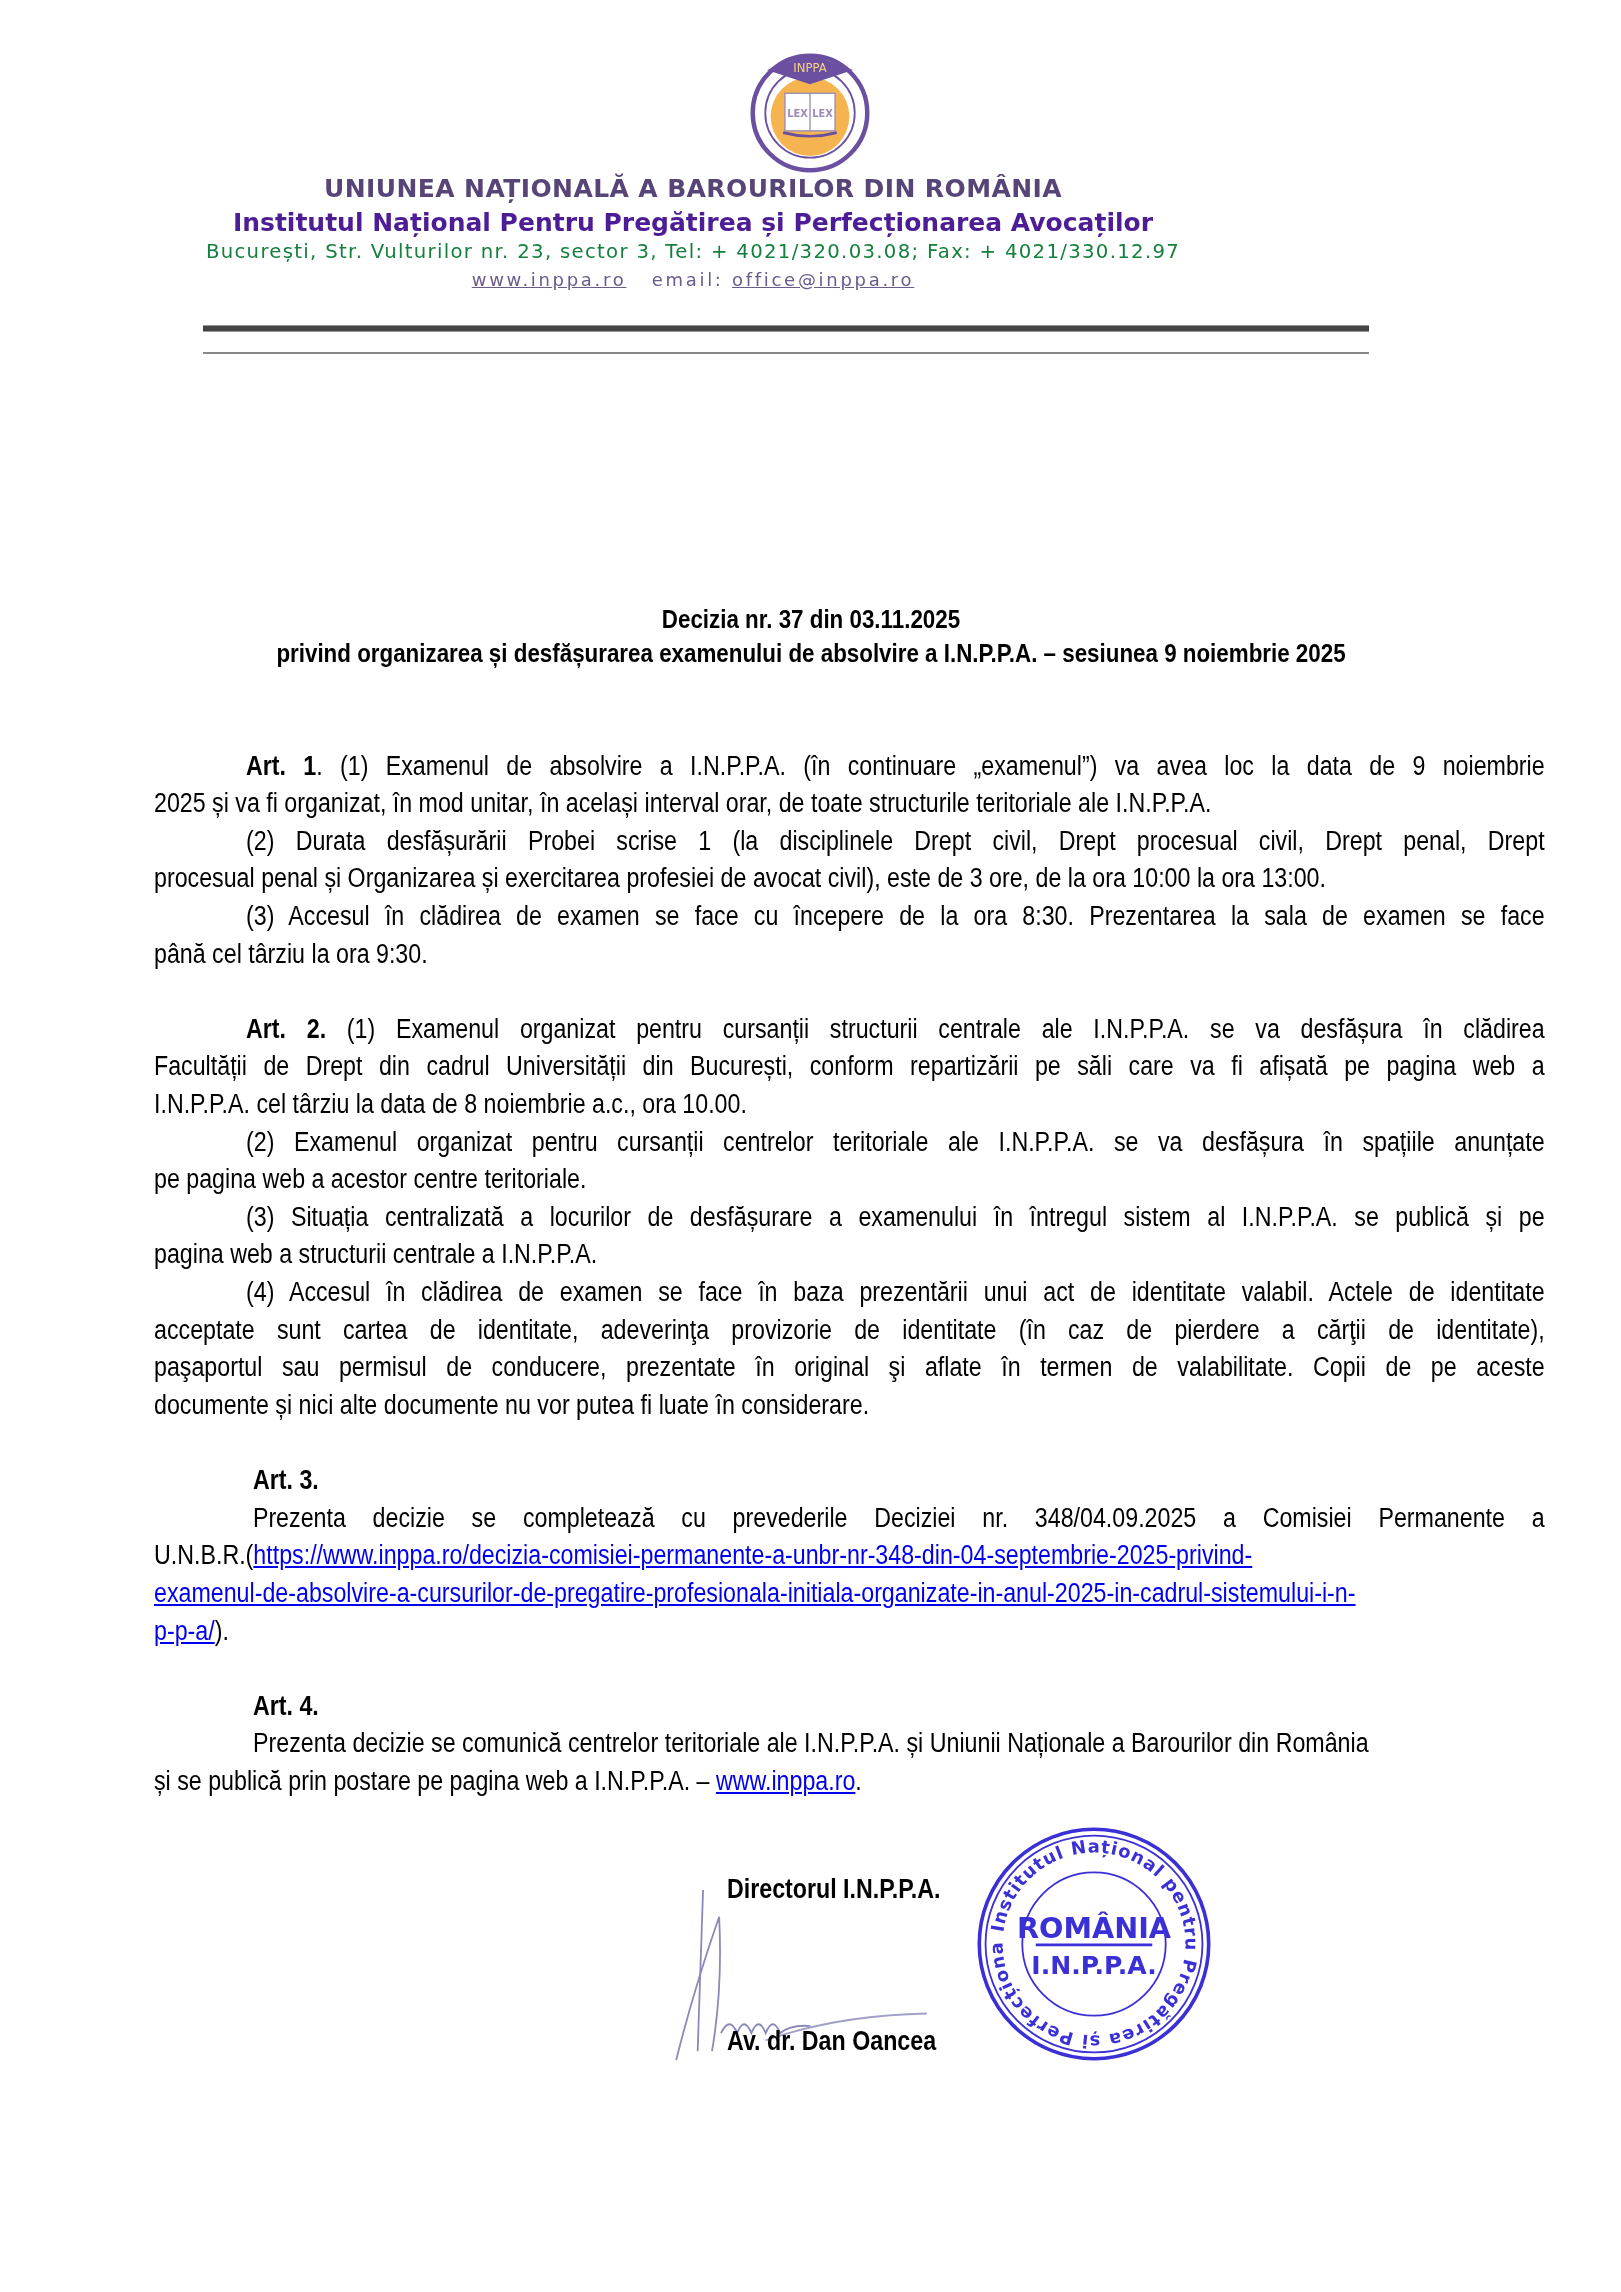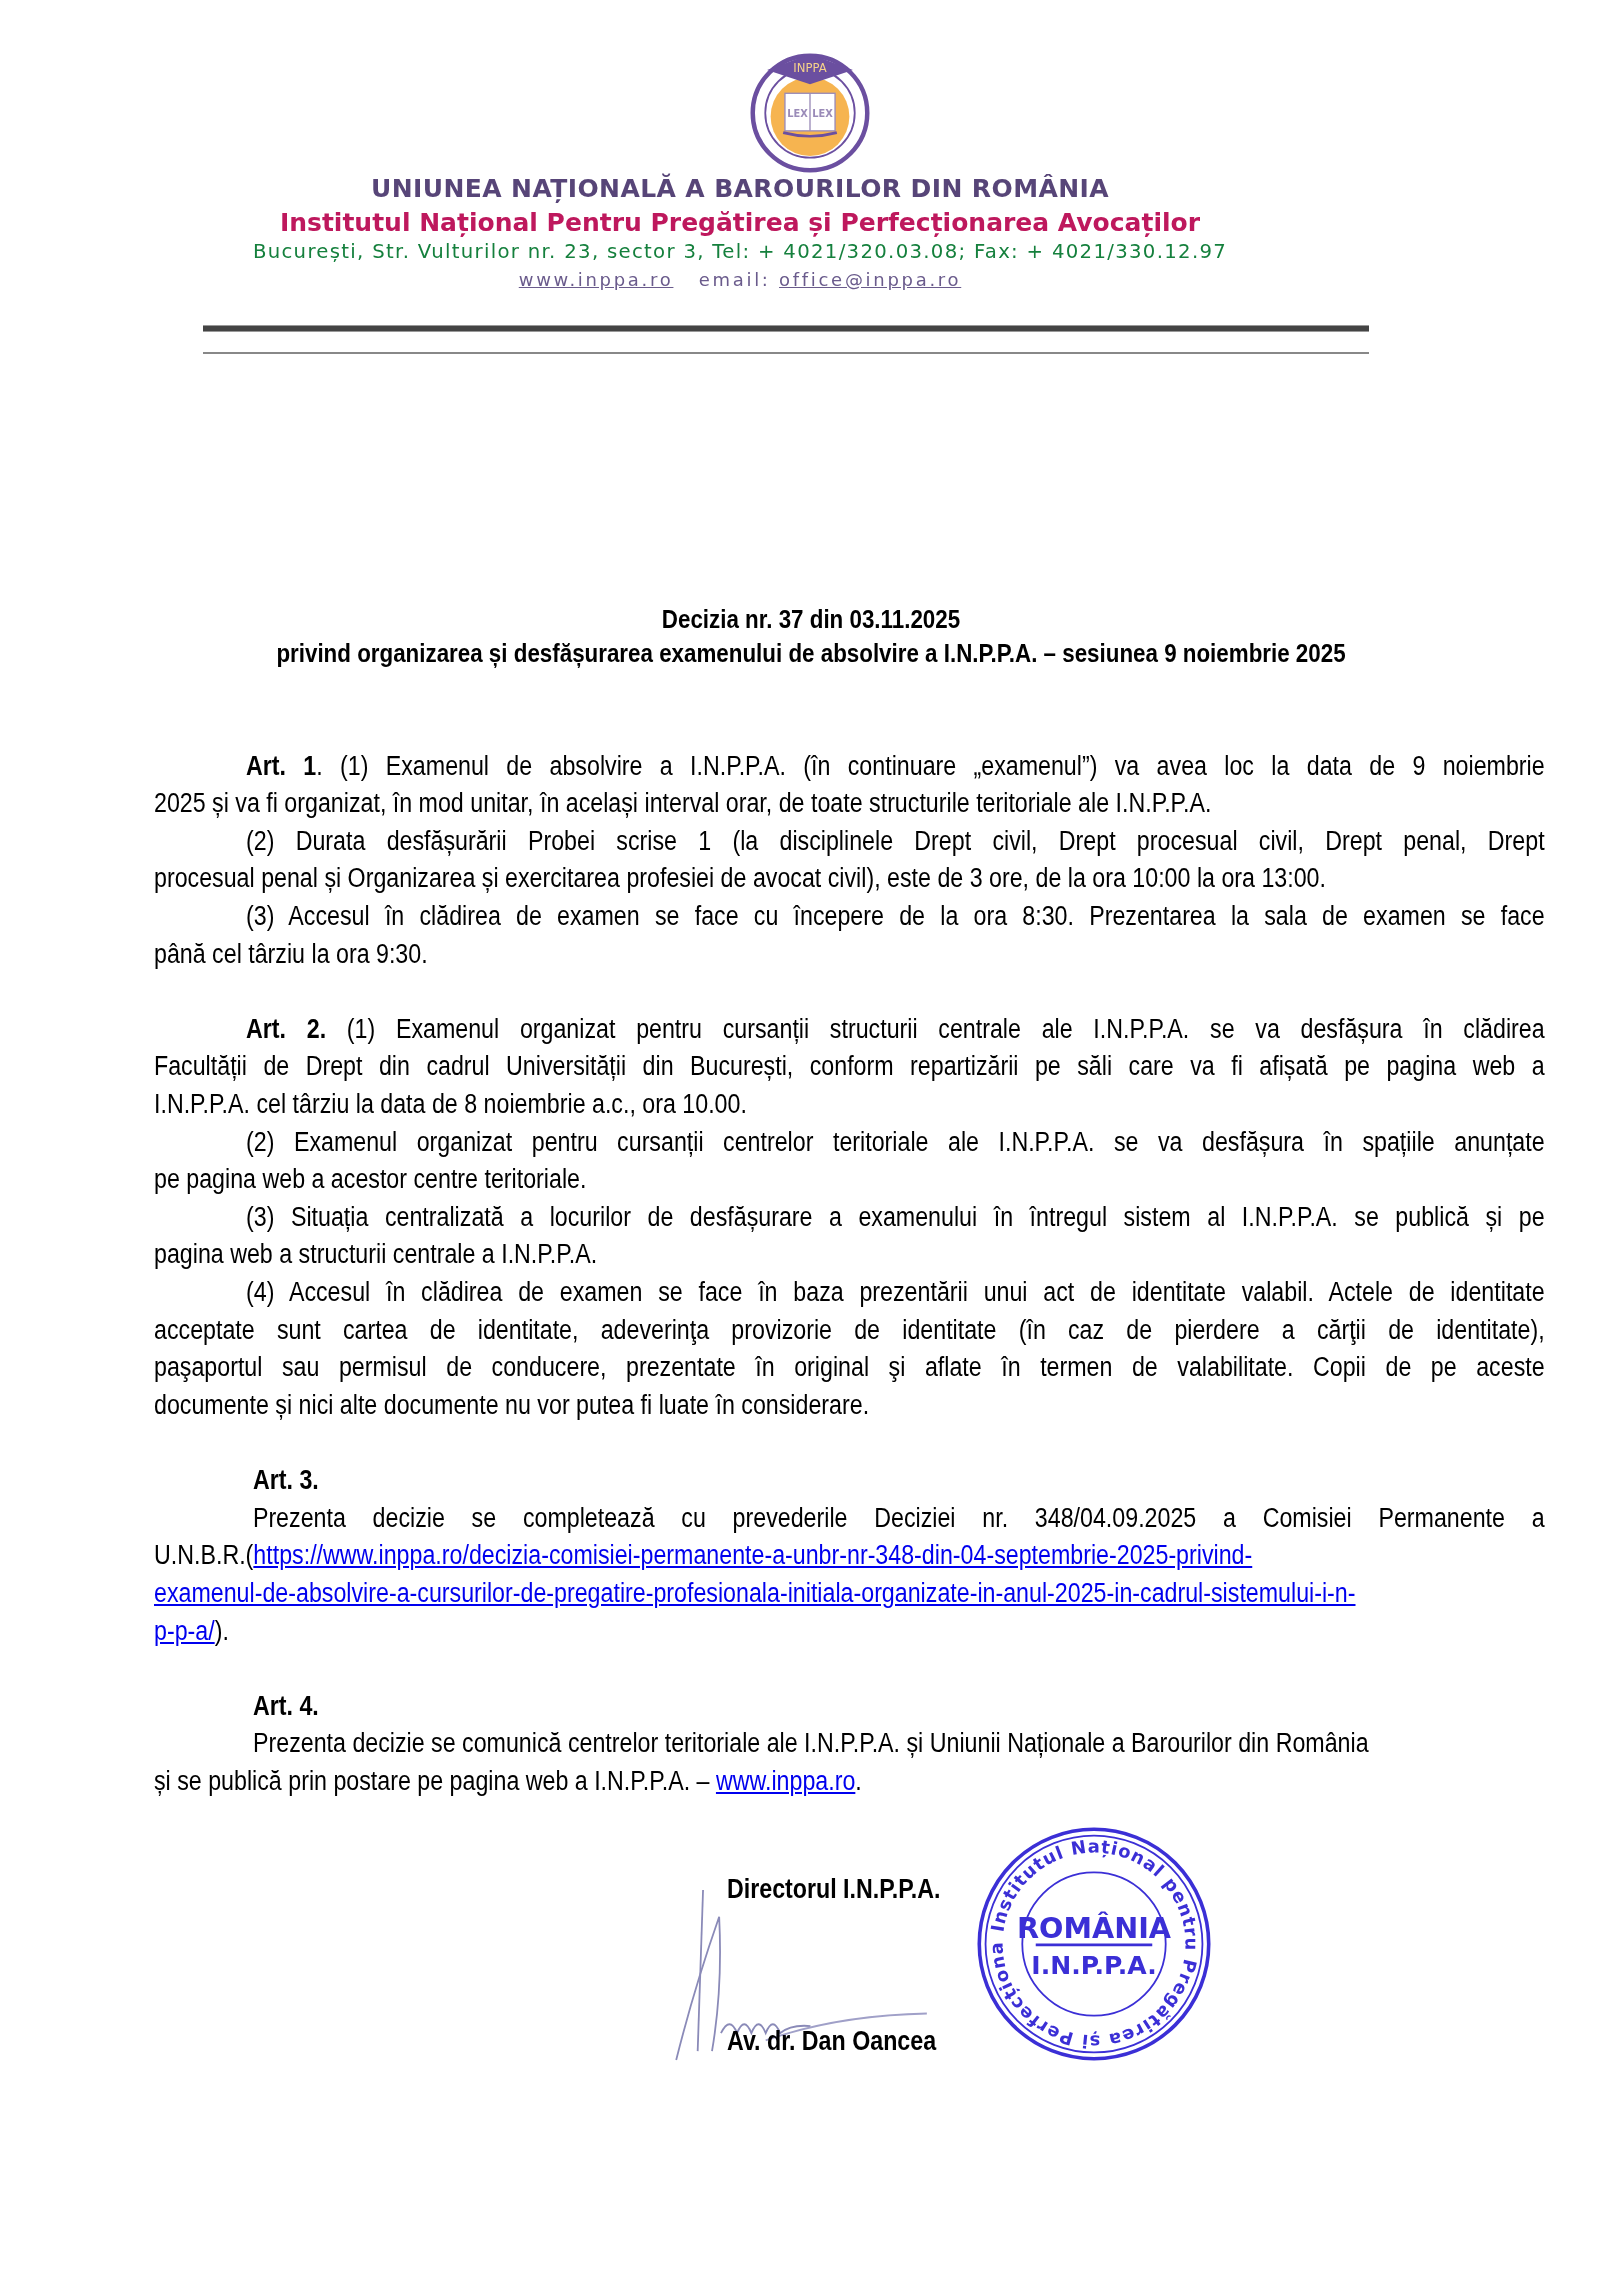--- a/index.html
+++ b/index.html
@@ -1,23 +1,23 @@
 <!DOCTYPE html>
 <html style="font-size:14.3px"><head>
 <meta charset="utf-8">
 <style>
   * { margin:0; padding:0; box-sizing:border-box; }
   html, body { width:1622px; height:2293px; background:#ffffff; }
   body { position:relative; overflow:hidden; font-family:"Liberation Sans", sans-serif; color:#000; }
 
   
   .logo { position:absolute; left:742px; top:43px; width:136px; height:131px; }
-  .hdr { position:absolute; left:0; width:1386px; text-align:center; font-family:"DejaVu Sans", sans-serif;margin-left:47px; }
+  .hdr { position:absolute; left:0; width:1386px; text-align:center; font-family:"DejaVu Sans", sans-serif; }
   .hdr-1 { top:174px; font-size:25px; font-weight:bold; color:#574578; letter-spacing:0.4px; }
-  .hdr-2 { top:208px; font-size:25px; font-weight:bold; color:#be185d; }
+  .hdr-2 { top:208px; font-size:25px; font-weight:bold; color:#4c1d95; }
   .hdr-3 { top:240px; font-size:19.7px; color:#15803d; letter-spacing:1.3px; }
   .hdr-4 { top:269px; font-size:18px; color:#6a5b8c; letter-spacing:2.7px; }
   .hdr-4 a { color:#6a5b8c; text-decoration:underline; }
   .rule-thick { position:absolute; left:203px; top:325px; width:1166px; height:7.2px; background:#444; border-top:0.9px solid #999; border-bottom:0.9px solid #999; }
   .rule-thin { position:absolute; left:203px; top:352px; width:1166px; height:1.8px; background:#888; }
 
   
   .title { position:absolute; left:0; width:1622px; text-align:center; font-weight:bold; font-size:26px; transform:scaleX(0.86); transform-origin:center; }
   .title-1 { top:604px; }
   .title-2 { top:638px; }

